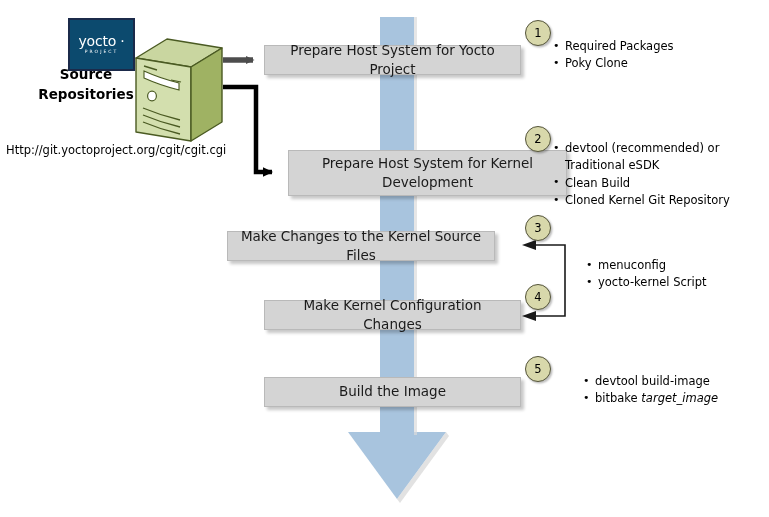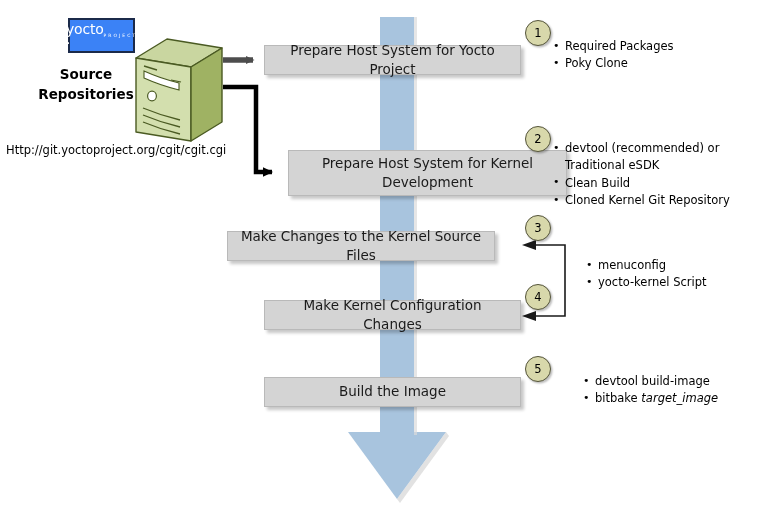--- a/index.html
+++ b/index.html
@@ -23,26 +23,26 @@
   #spine-svg {
     position: absolute;
     left: 0; top: 0;
     width: 769px; height: 517px;
     pointer-events: none;
   }
   
   .logo-box {
     position: absolute;
     left: 68px; top: 18px;
-    width: 67px; height: 35px;
-    background: #3b82f6;
+    width: 67px; height: 53px;
+    background: #0c4a6e;
     border: 2px solid #1b2a4a;
     box-sizing: border-box;
     display: flex;
-    flex-direction: row;
+    flex-direction: column;
     align-items: center;
     justify-content: center;
     line-height: 1;
   }
   .logo-main {
     color: #ffffff;
     font-size: 14px;
     font-weight: normal;
     letter-spacing: -0.2px;
   }

